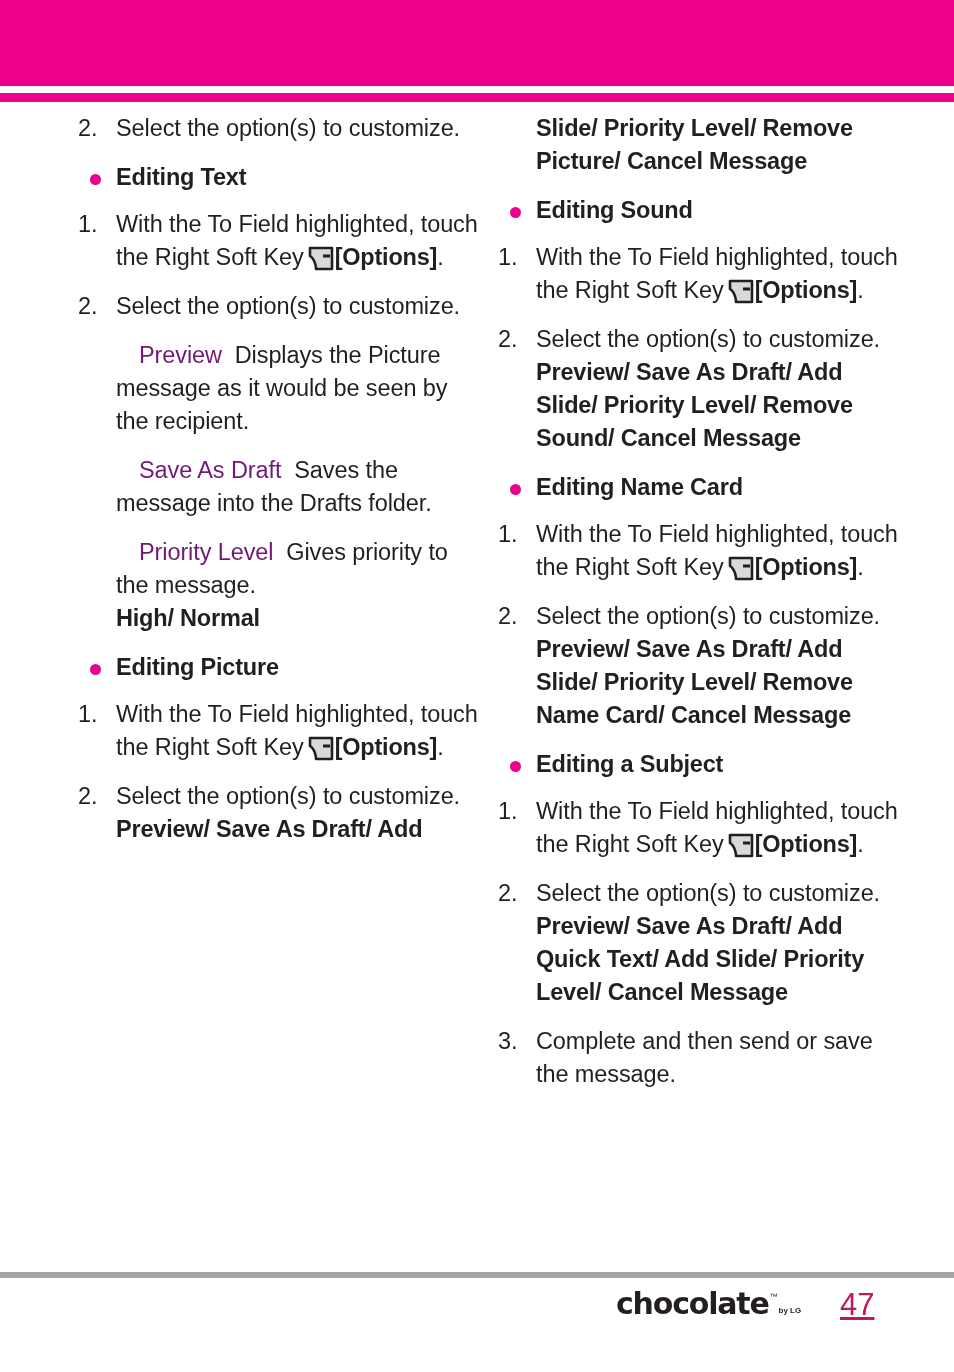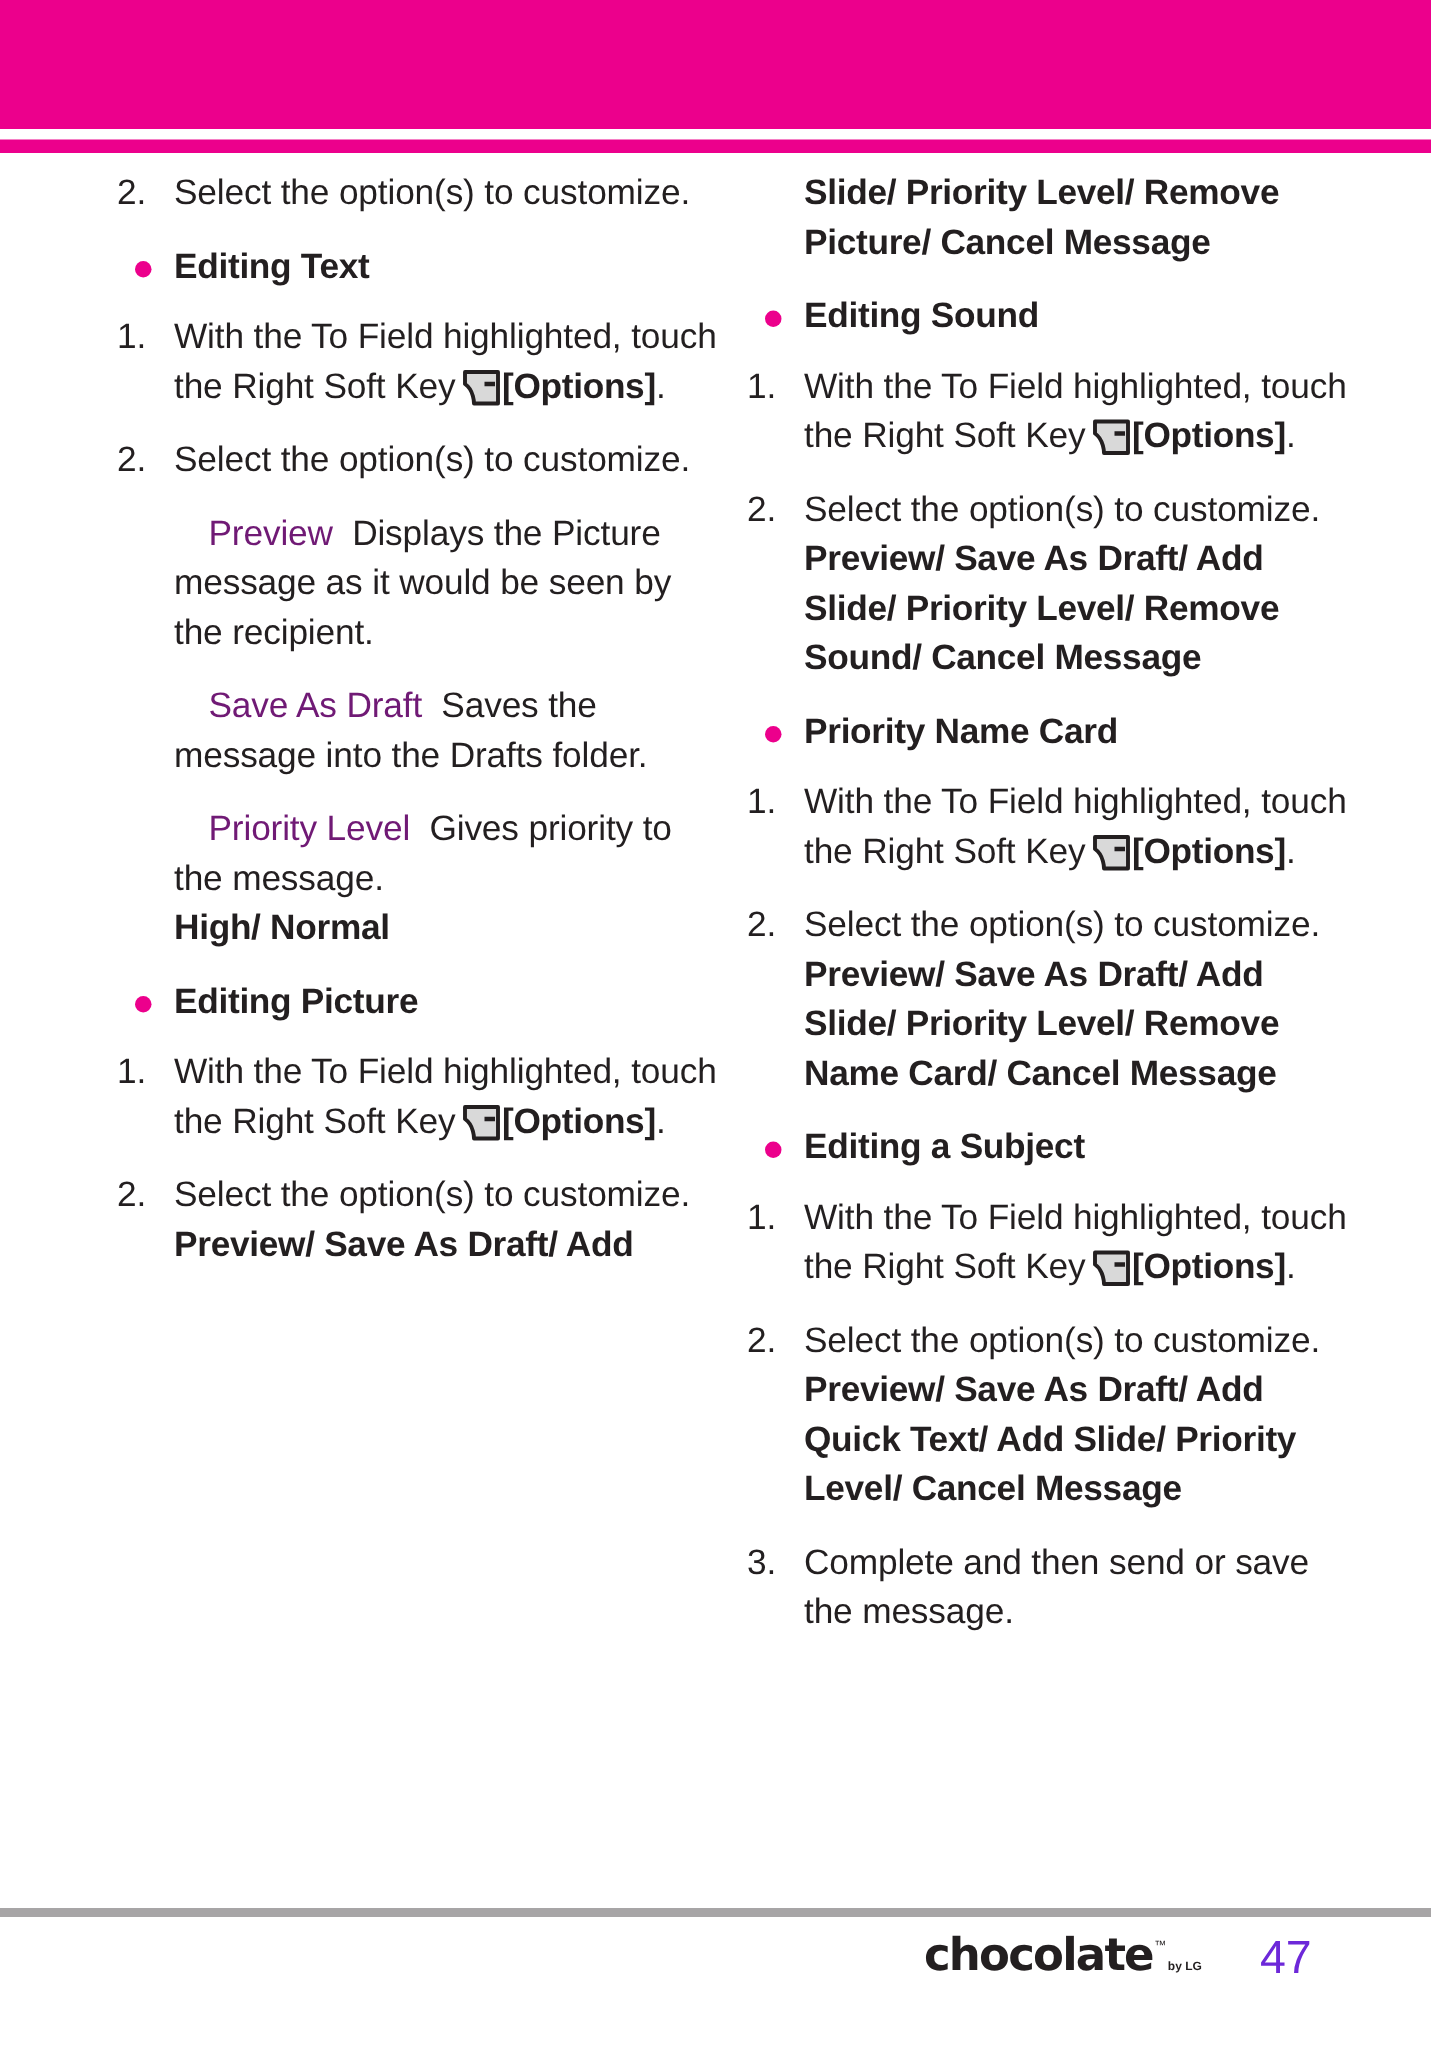--- a/index.html
+++ b/index.html
@@ -164,22 +164,23 @@
     color: #231f20;
     line-height: 10px;
     margin-left: 1px;
     margin-bottom: 4px;
   }
   .page-num {
     position: absolute;
     left: 840px;
     top: -1px;
     font-size: 31px;
-    color: #6d28d9;
+    color: #be185d;
     letter-spacing: 0px;
+    text-decoration: underline;
   }
 </style>
 </head>
 <body>
 
 <div class="header-block"></div>
 <div class="header-stripe"></div>
 
 <div class="page">
 
@@ -267,21 +268,21 @@
     </div>
 
     <div class="blk num-item">
       <span class="num">2.</span>
       <span>Select the option(s) to customize.</span>
       <div class="bold">Preview/ Save As Draft/ Add Slide/ Priority Level/ Remove Sound/ Cancel Message</div>
     </div>
 
     <div class="blk bullet-item">
       <span class="dot"></span>
-      <span>Priority Name Card</span>
+      <span>Editing Name Card</span>
     </div>
 
     <div class="blk num-item">
       <span class="num">1.</span>
       <span>With the To Field highlighted, touch the Right Soft Key</span><span class="softkey"><svg width="26" height="25" viewBox="0 0 26 25">
             <path d="M2 2 H24 V23 H8 C8 23 8 14 2 10 Z" fill="#d9d9d9" stroke="#231f20" stroke-width="2.6" stroke-linejoin="round"></path>
             <rect x="15" y="8.5" width="7" height="3" fill="#231f20"></rect>
           </svg></span><span class="bold">[Options]</span><span>.</span>
     </div>
 

